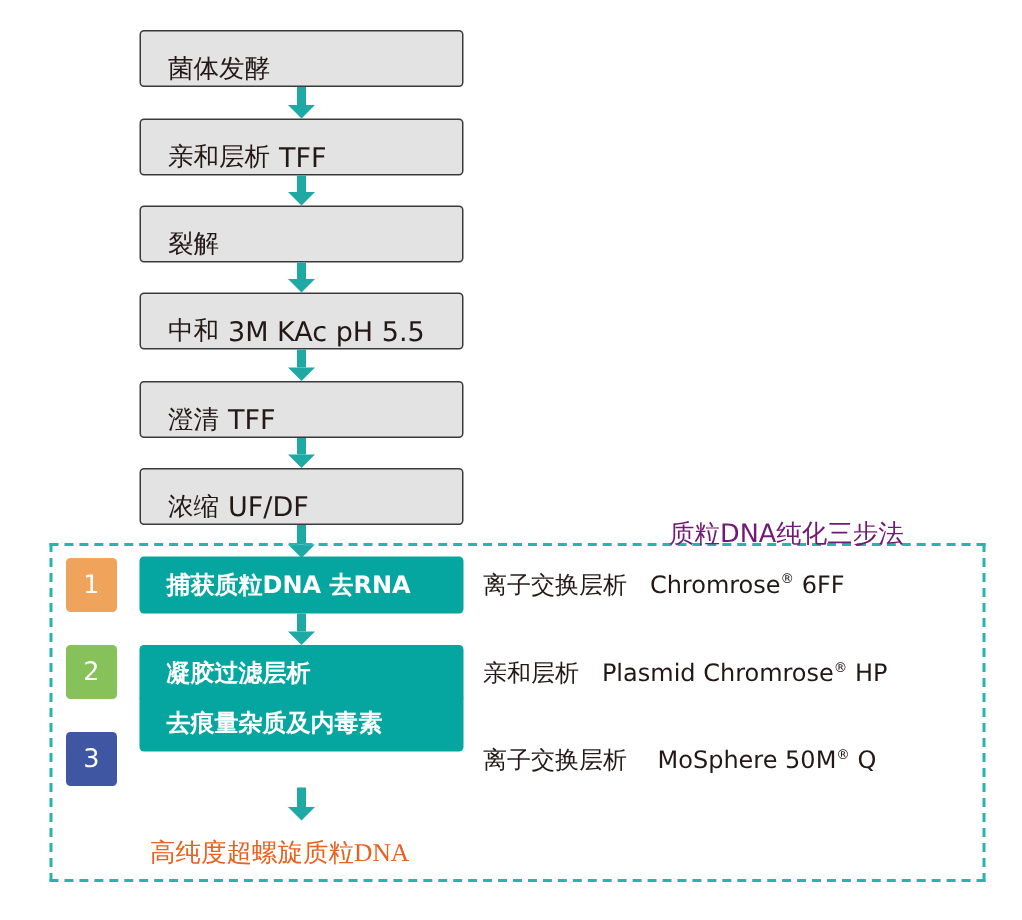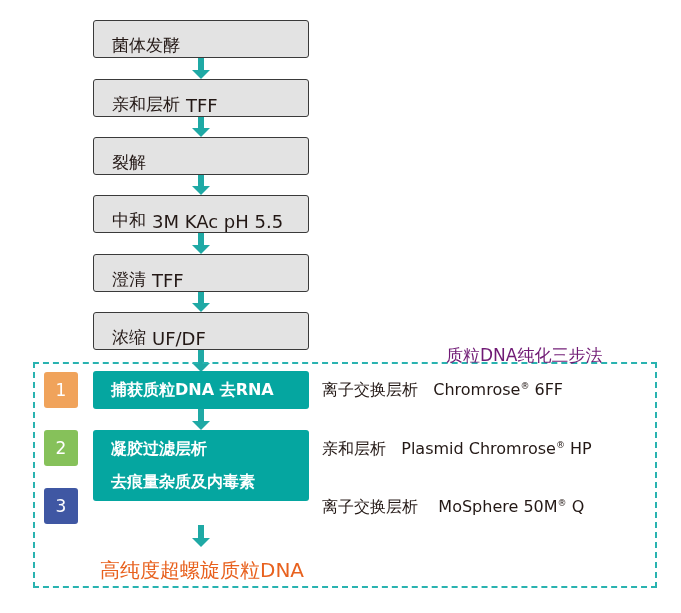--- a/index.html
+++ b/index.html
@@ -18,21 +18,21 @@
   .dash { position:absolute; left:33px; top:362px; width:624px; height:226px;
           border:2px dashed #29b3b0; box-sizing:border-box; }
   .dash-title { position:absolute; left:446px; top:344px; font-size:17px; color:#701a75; }
   .num { position:absolute; left:44px; width:34px; height:36px; border-radius:3px;
          color:#fff; font-size:17px; display:flex; align-items:center; justify-content:center; }
   .tbox { position:absolute; left:93px; width:216px; height:38px; background:#05a6a0;
           border-radius:3px; color:#fff; font-size:16px; font-weight:bold;
           display:flex; align-items:center; padding-left:18px; box-sizing:border-box; }
   .desc { position:absolute; left:322px; font-size:16px; color:#231815; white-space:nowrap; }
   .desc sup { font-size:9px; }
-  .final { position:absolute; left:100px; top:557px; font-size:20px; color:#e8611e; }
+  .final { position:absolute; left:100px; top:557px; font-size:17px; color:#e8611e;font-family:Liberation Serif, serif; }
 </style>
 </head>
 <body>
 
 <div class="gbox" style="top:20px">
   <span class="cn">菌体发酵</span>
   <span class="en"></span>
 </div>
 <div class="gbox" style="top:79px">
   <span class="cn">亲和层析</span>

